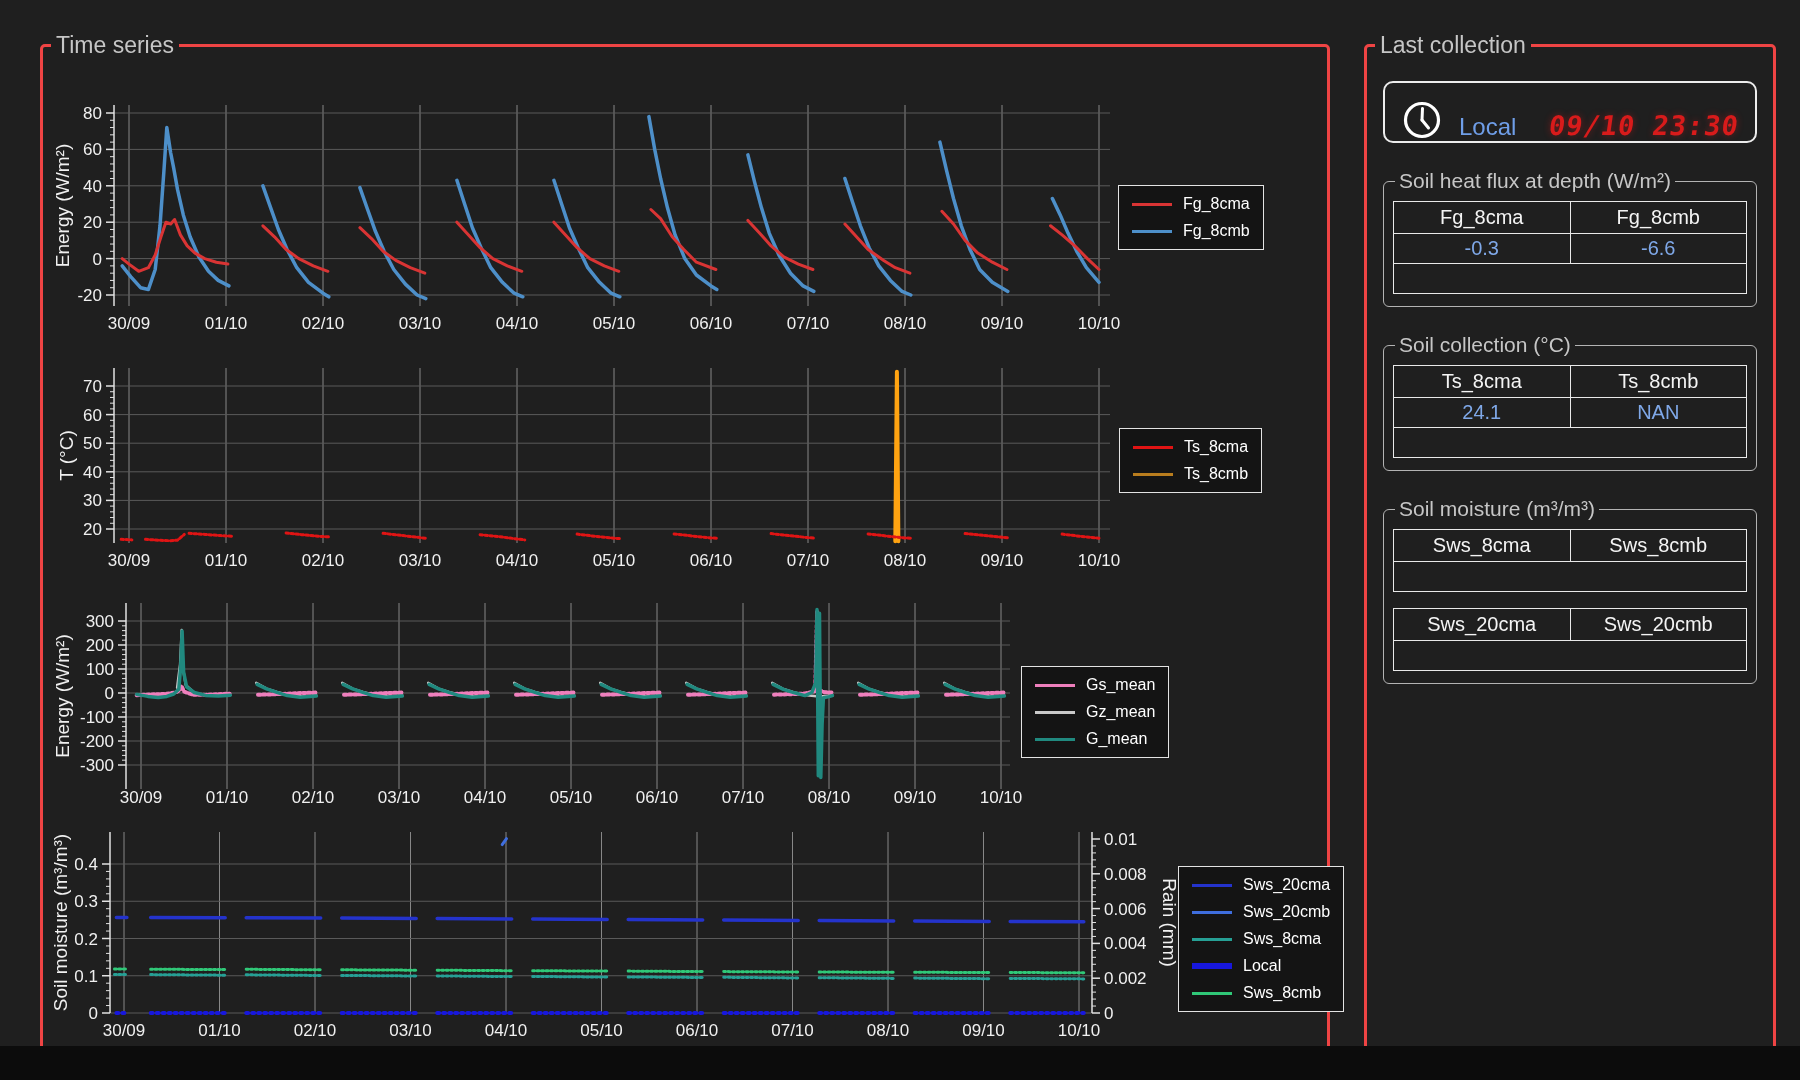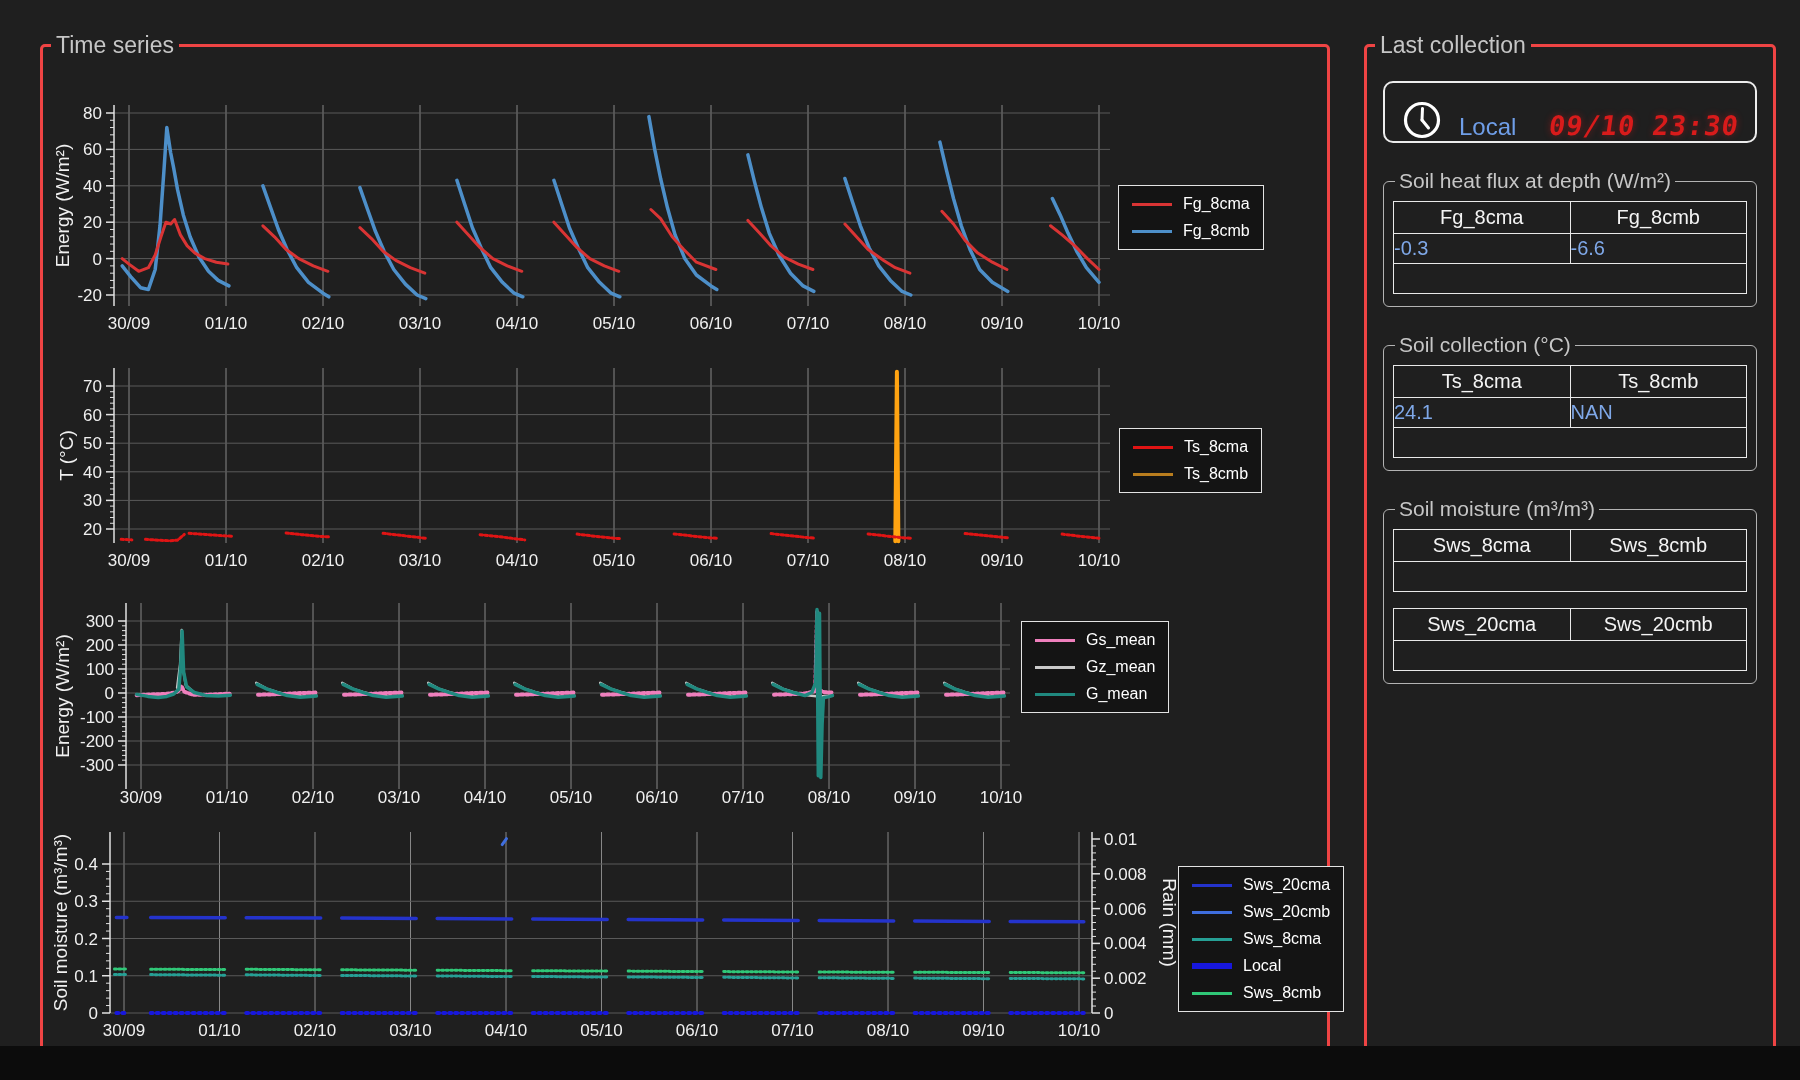--- a/index.html
+++ b/index.html
@@ -23,21 +23,21 @@
   #c4{top:719px}
   svg text{fill:#f0f0f0;font-family:"Liberation Sans",sans-serif}
   .legendbox{
     position:absolute;background:#141414;border:1px solid #e3e3e3;
     padding:9px 13px;display:flex;flex-direction:column;gap:9px;z-index:5;
   }
   .litem{display:flex;align-items:center;gap:11px;color:#ffffff;font-size:16px;white-space:nowrap}
   .sw{width:40px;height:3px;display:inline-block;flex:0 0 auto}
   #leg0{left:1075px;top:128px}
   #leg1{left:1076px;top:371px}
-  #leg2{left:978px;top:564px}
+  #leg2{left:978px;top:609px}
   #leg3{left:1135px;top:809px}
   
   .clockbox{
     margin:24px 16px 0;height:62px;border:2px solid #ececec;border-radius:10px;
     display:flex;align-items:flex-end;padding:0 16px;box-sizing:border-box;
   }
   .clockbox .lbl{color:#6f9ee8;font-size:24px;margin-left:16px}
   .clockbox .time{
     margin-left:auto;color:#d81b1b;font-family:"DejaVu Sans Mono",monospace;
     font-size:27px;font-weight:bold;letter-spacing:1px;transform:skewX(-8deg);
@@ -48,21 +48,21 @@
     padding:6px 9px 12px;background:transparent;
   }
   fieldset.sub > legend{color:#c6c6c6;font-size:21px;margin-left:2px;padding:0 4px}
   table.vals{width:100%;border-collapse:collapse;margin-top:2px}
   table.vals + table.vals{margin-top:16px}
   table.vals th{
     font-weight:normal;color:#f4f4f4;font-size:20px;border:1px solid #e9e9e9;
     padding:4px 0;text-align:center;width:50%;
   }
   table.vals td.val{
-    color:#7fa8e8;font-size:20px;border:1px solid #e9e9e9;padding:3px 0;text-align:left;
+    color:#7fa8e8;font-size:20px;border:1px solid #e9e9e9;padding:3px 0;text-align:center;
   }
   table.vals td.empty{height:27px;border:1px solid #e9e9e9}
   #bottombar{position:absolute;left:0;bottom:0;width:100%;height:34px;background:#0c0c0c}
 </style>
 </head>
 <body>
 
 <fieldset class="box" id="ts">
   <legend>Time series</legend>
 

